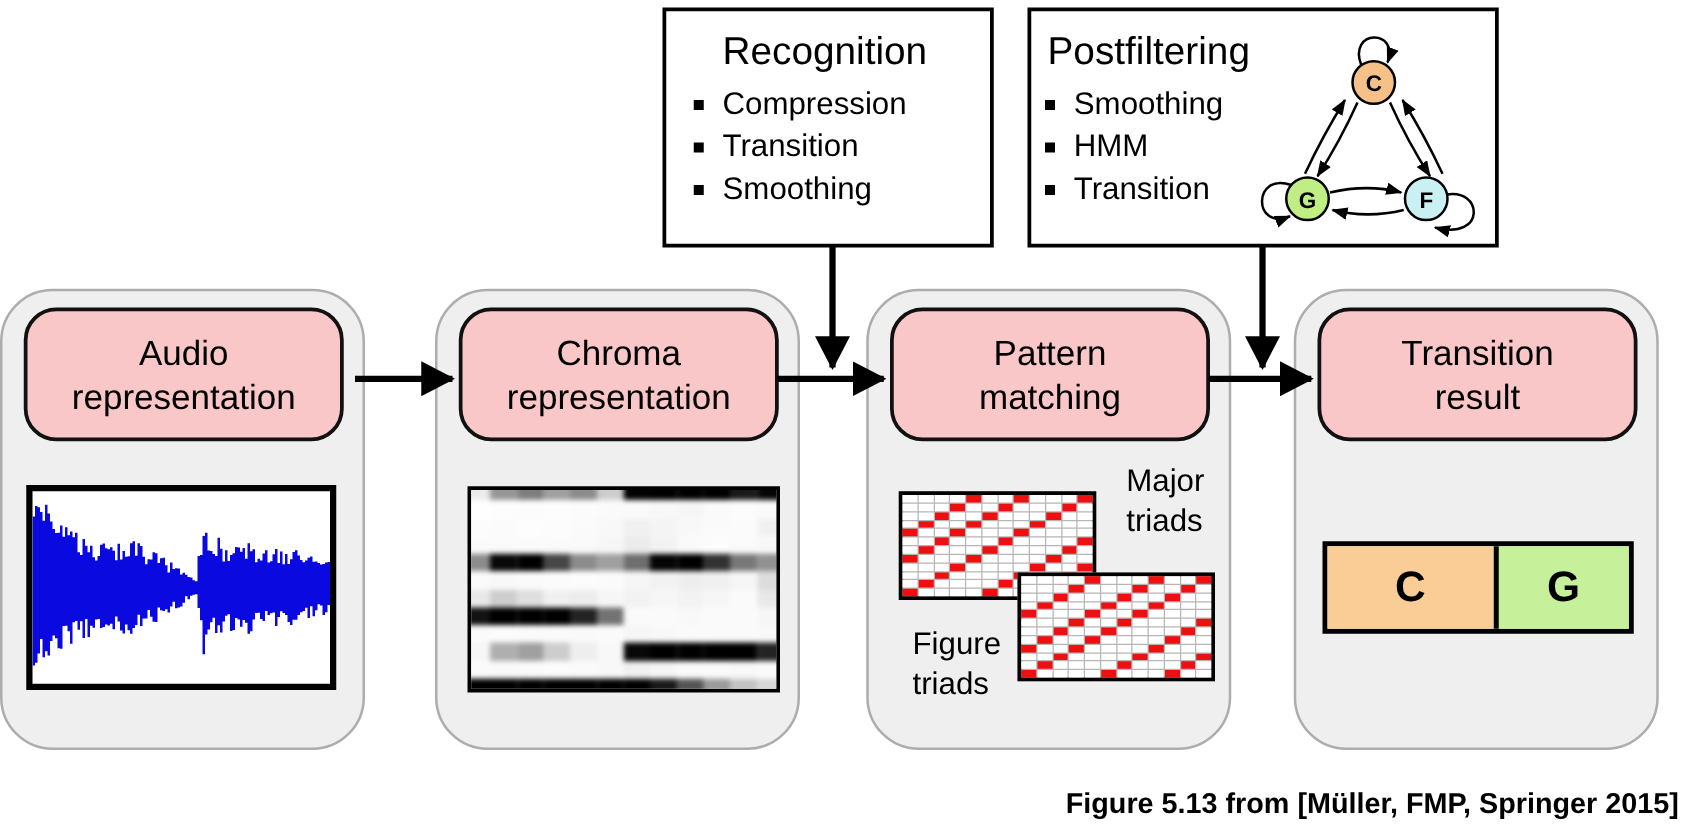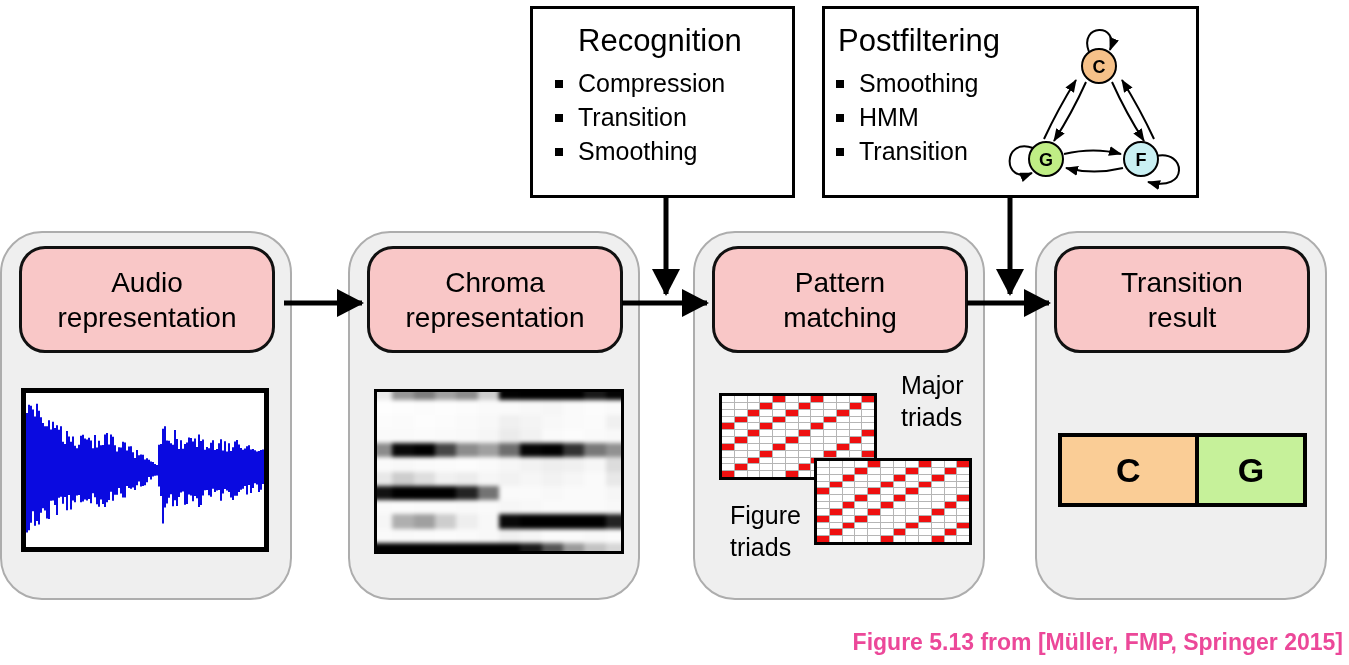--- a/index.html
+++ b/index.html
@@ -57,21 +57,21 @@
                 border:4px solid #000; box-sizing:border-box; display:flex; }
   .result-seg { display:flex; align-items:center; justify-content:center;
                 font-size:34px; font-weight:bold; }
   .result-seg + .result-seg { border-left:4px solid #000; }
 
   
   .overlay { position:absolute; left:0; top:0; pointer-events:none; }
 
   
   .caption { position:absolute; right:6px; top:629px; font-size:23px; font-weight:bold;
-             color:#ec4899; white-space:nowrap; }
+             color:#000000; white-space:nowrap; }
 </style>
 </head>
 <body>
 
 <div class="topbox prefilter">
   <div class="topbox-title">Recognition</div>
   <ul class="bullets">
       <li>
         <span class="sq"></span>
         <span>Compression</span>

